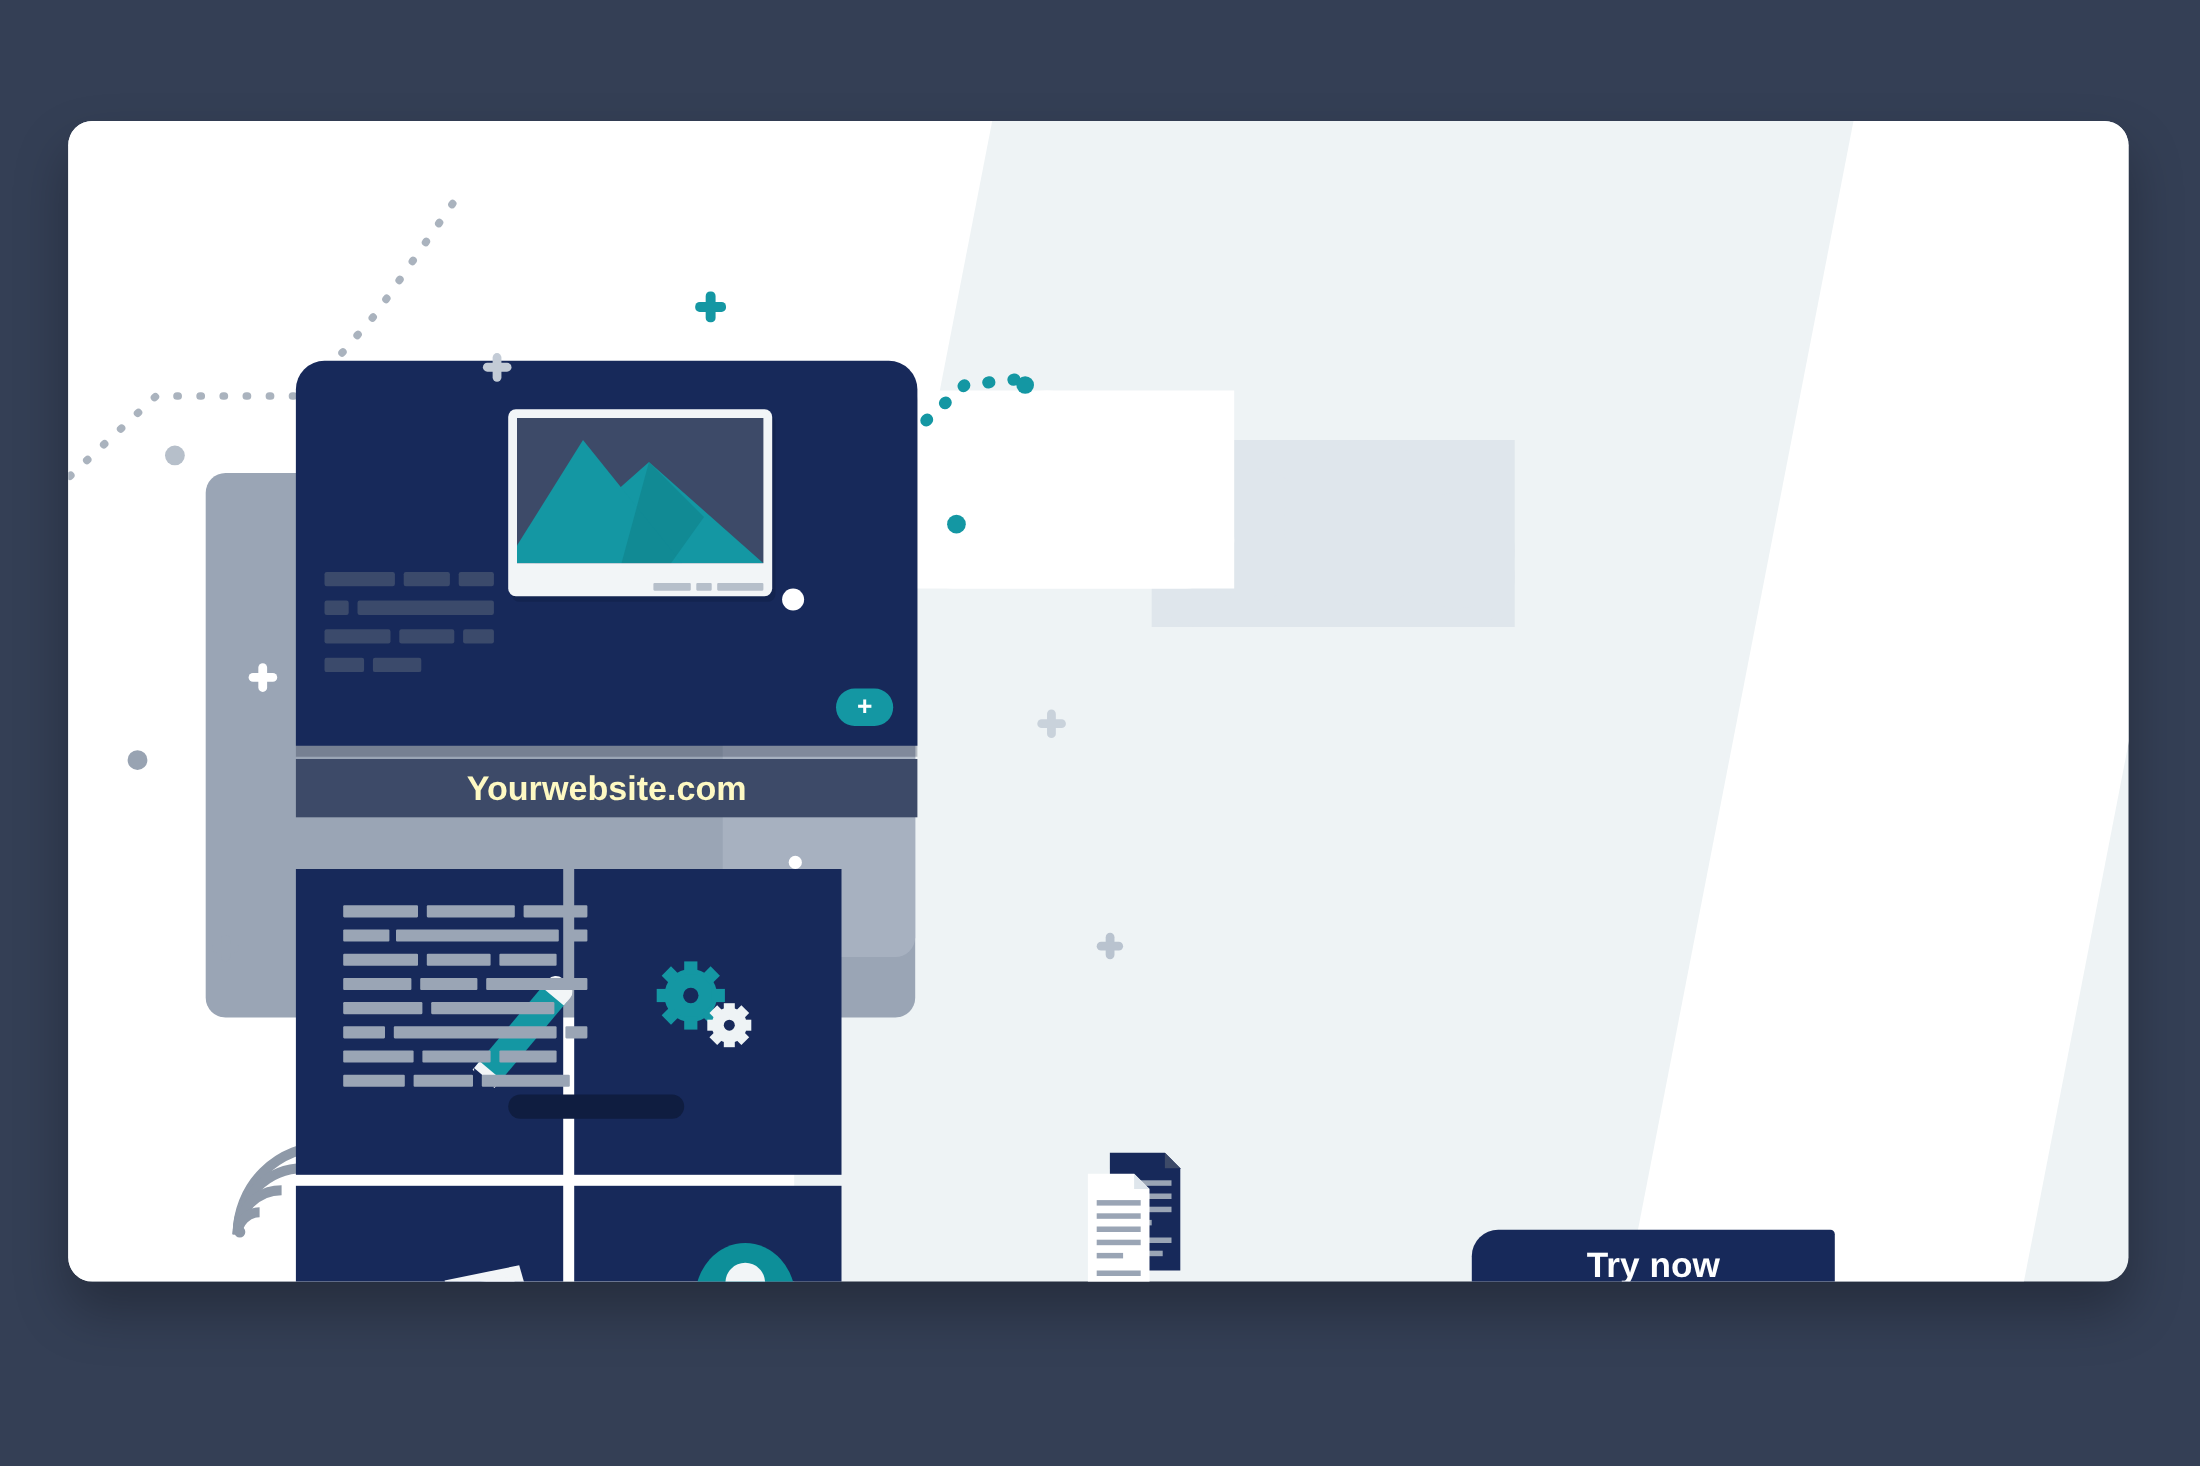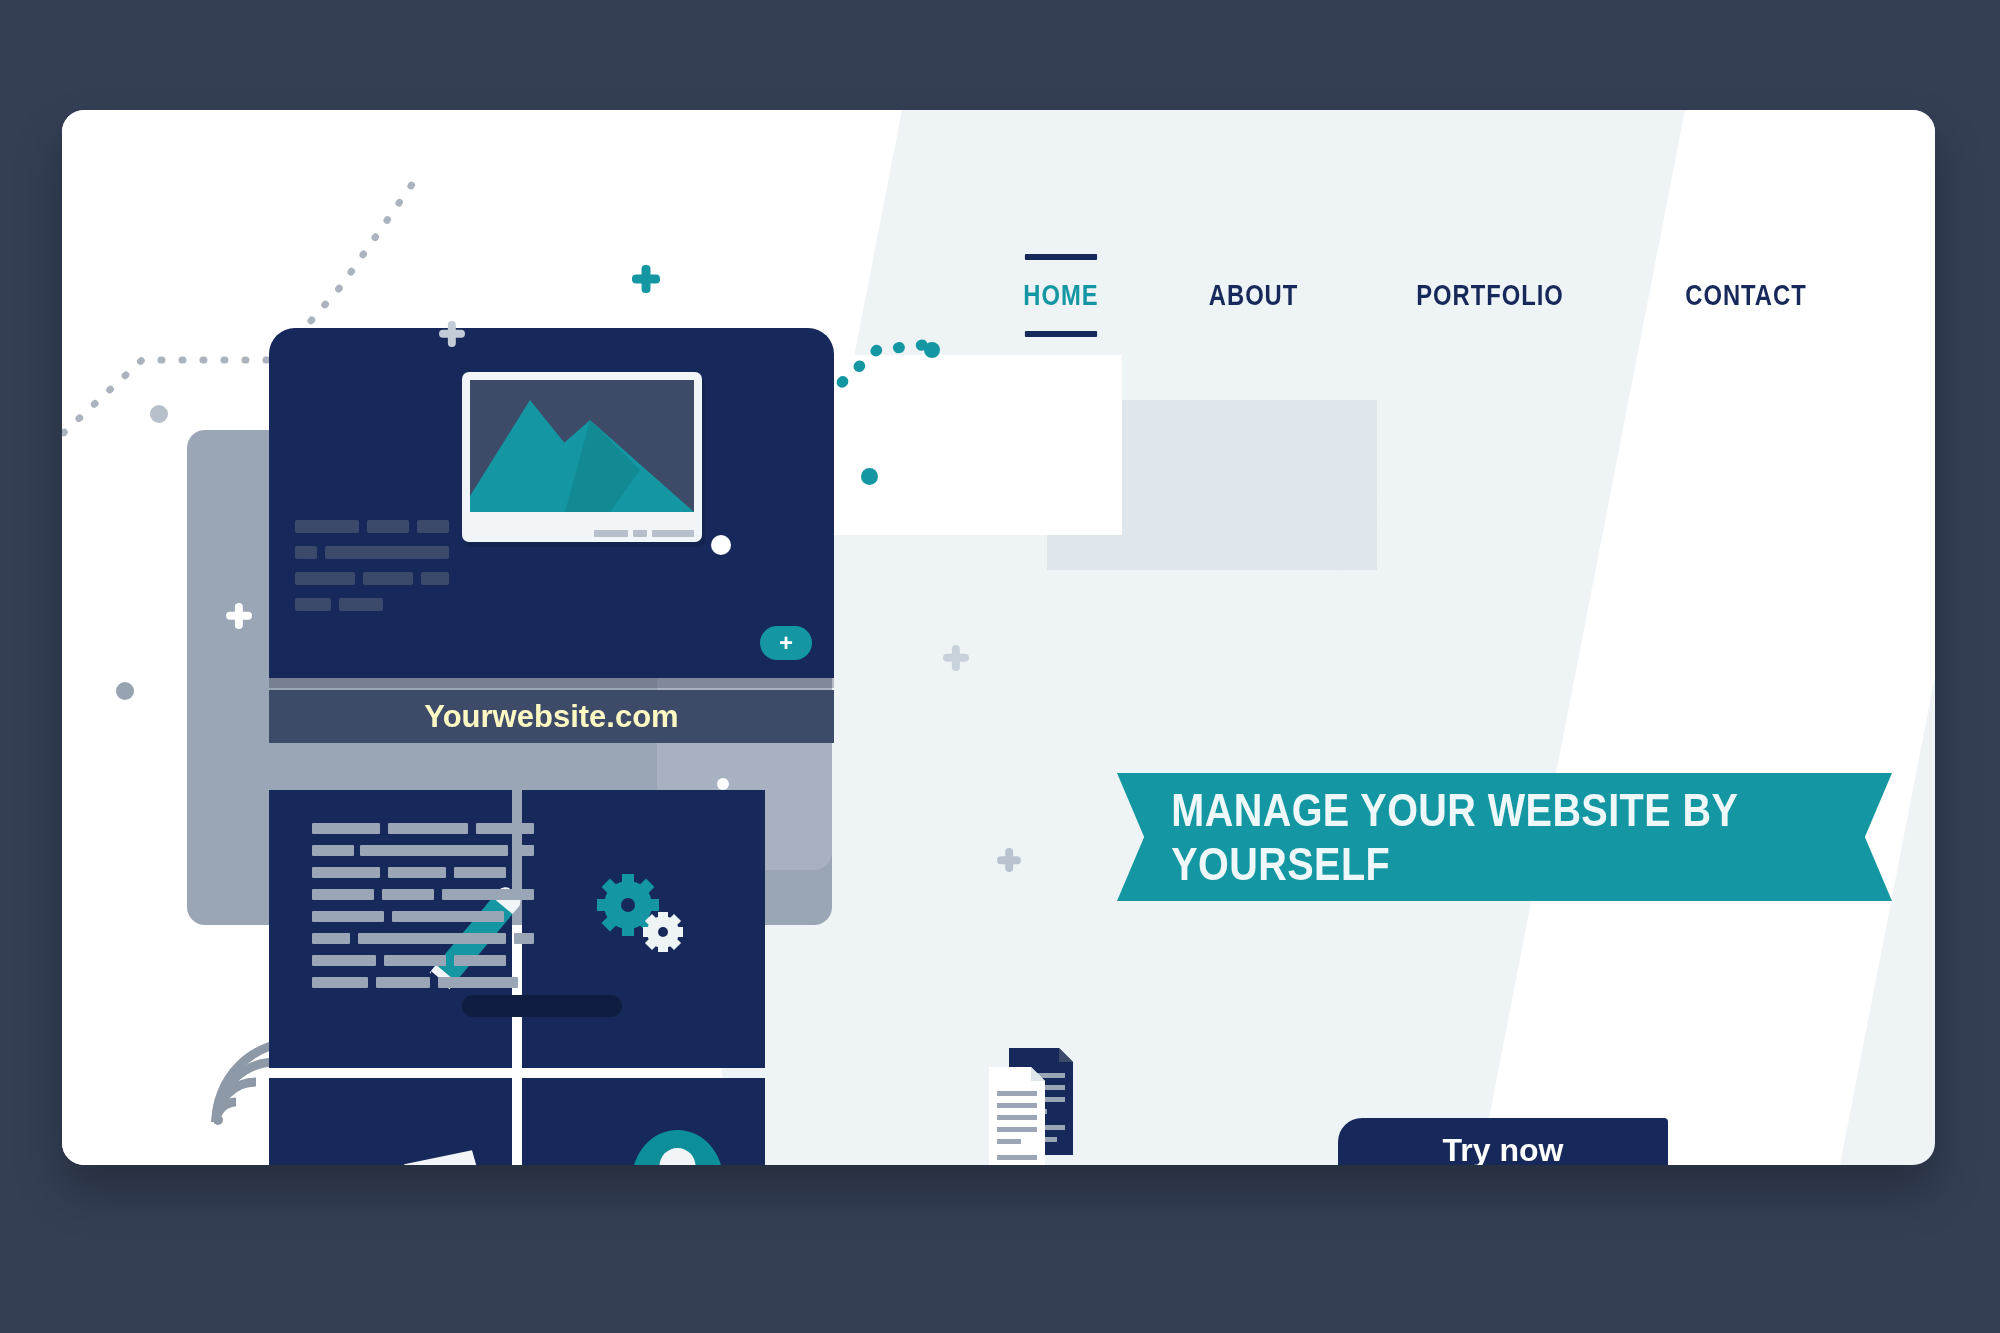--- a/index.html
+++ b/index.html
@@ -443,29 +443,19 @@
           <rect x="10" y="82" width="40" height="5"></rect>
         <rect x="10" y="94" width="24" height="5"></rect>
         <rect x="10" y="110" width="40" height="5"></rect>
           <rect x="10" y="120" width="40" height="5"></rect>
         <rect x="10" y="130" width="26" height="5"></rect>
       </g>
     </svg>
   </div>
 
 
-  <div id="nav">
-    <div class="nav-item active">HOME</div>
-    <div class="nav-item">ABOUT</div>
-    <div class="nav-item">PORTFOLIO</div>
-    <div class="nav-item">CONTACT</div>
-  </div>
-
-
-  <div id="ribbon">
-    <div class="ribbon-shape"></div>
-    <div class="ribbon-label">MANAGE YOUR WEBSITE BY YOURSELF</div>
-  </div>
+
+
 
 
   <button id="try-now">Try now</button>
 
 </div>
 
 </body></html>

